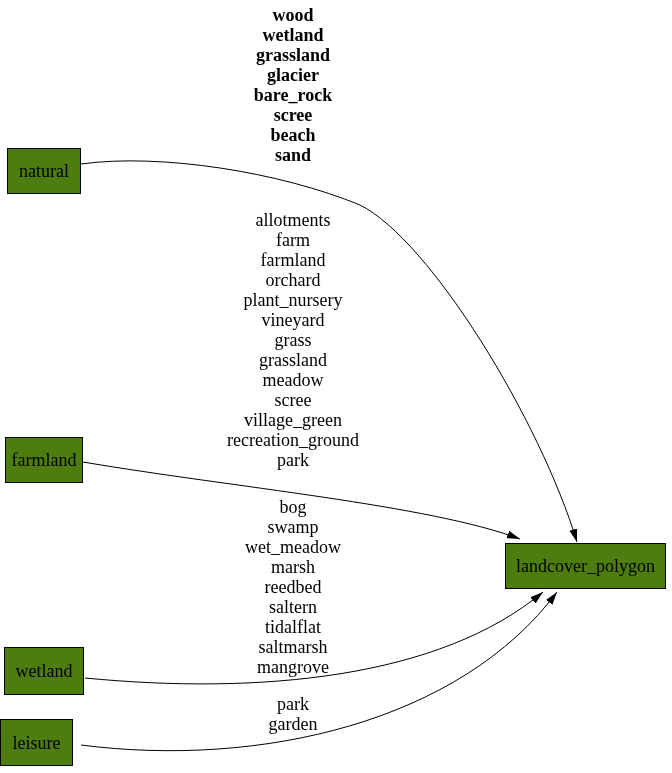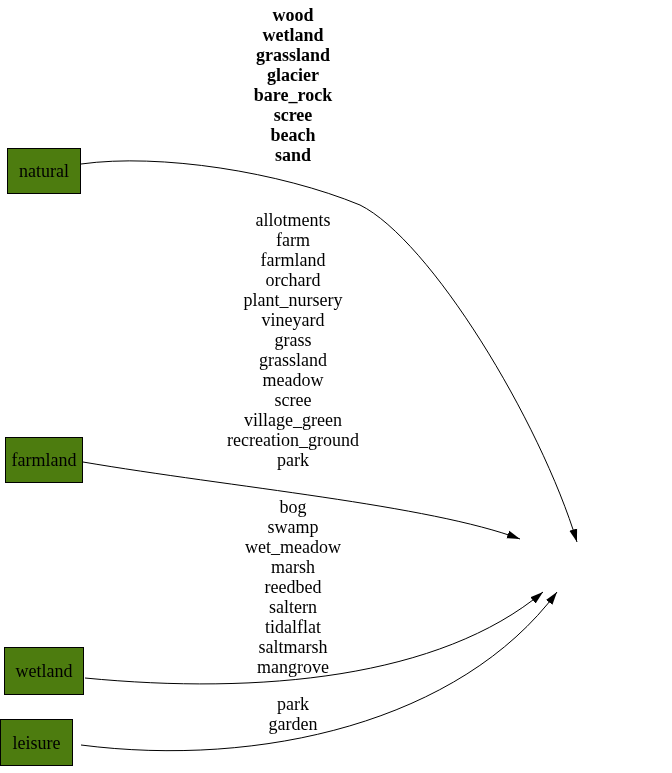--- a/index.html
+++ b/index.html
@@ -72,20 +72,21 @@
   </svg>
 
   <div class="node" id="node-natural">natural</div>
 
   <div class="node" id="node-landuse">farmland</div>
 
   <div class="node" id="node-wetland">wetland</div>
 
   <div class="node" id="node-leisure">leisure</div>
 
+  <div class="node" id="node-landcover">landcover_polygon</div>
 
   <div class="edge-label" id="label-natural">wood
 wetland
 grassland
 glacier
 bare_rock
 scree
 beach
 sand</div>
 

